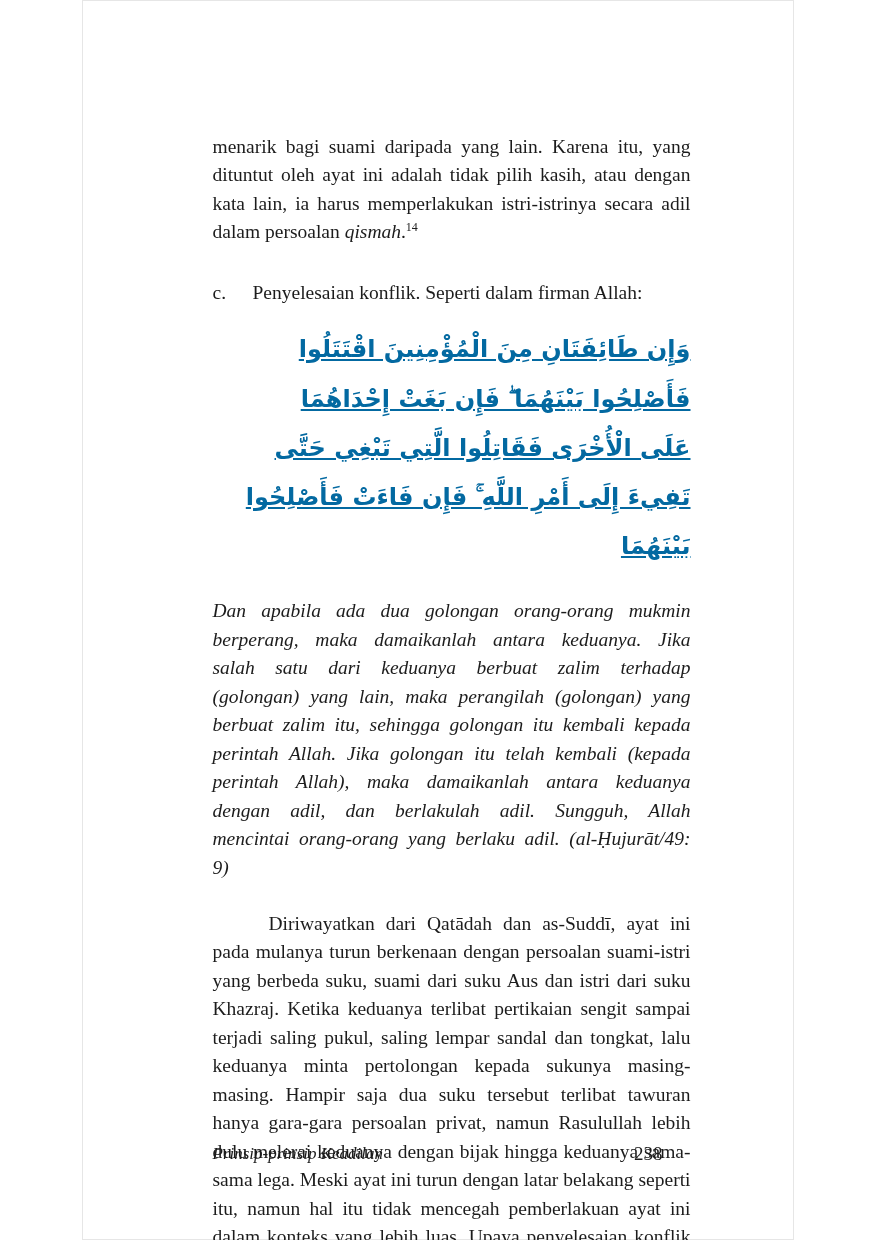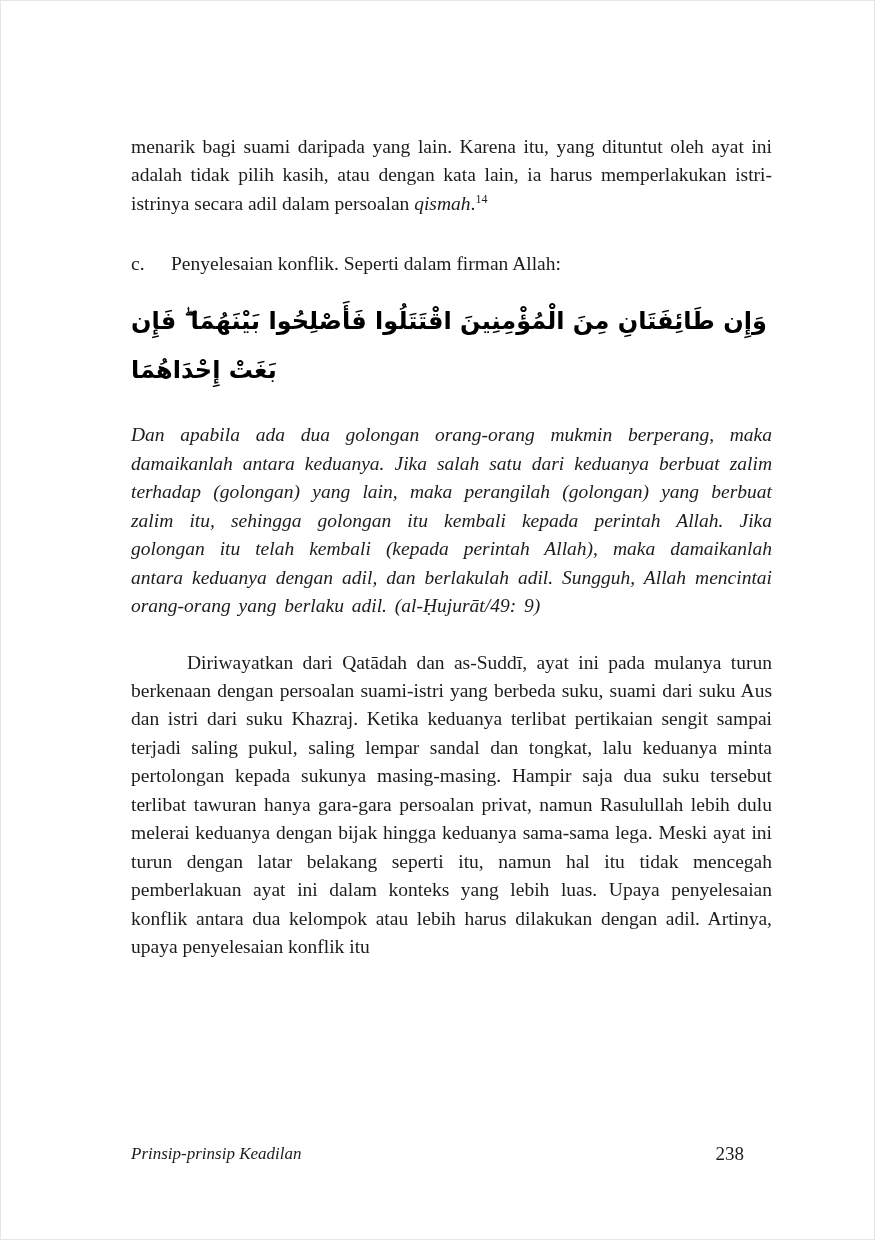--- a/index.html
+++ b/index.html
@@ -2,21 +2,21 @@
 <html><head>
 <meta charset="utf-8">
 <style>
   html, body {
     margin: 0;
     padding: 0;
     background: #ffffff;
   }
   .page {
     position: relative;
-    width: 875px;
+    width: 712px;
     height: 1240px;
     margin: 0 auto;
     background: #ffffff;
     box-sizing: border-box;
     padding: 132px 102px 0 130px;
     font-family: "Liberation Serif", serif;
     color: #1c1c1c;
     border: 1px solid #e6e6e6;
   }
   .body-text {
@@ -41,27 +41,28 @@
   }
   .list-label {
     flex: 0 0 40px;
   }
   .list-text {
     flex: 1;
   }
   .arabic-block {
     direction: rtl;
     unicode-bidi: embed;
-    text-align: left;
+    text-align: right;
     font-family: "DejaVu Sans", sans-serif;
     font-weight: bold;
     font-size: 24px;
     line-height: 2.05;
     margin: 18px 0 16px 0;
-    color: #000000;
+    color: #0369a1;
+    text-decoration: underline;
   }
   .arabic-line {
     display: block;
   }
   .translation {
     font-style: italic;
     font-size: 19.5px;
     line-height: 1.46;
     text-align: justify;
     word-spacing: 3px;
@@ -97,20 +98,21 @@
     <span>menarik bagi suami daripada yang lain. Karena itu, yang dituntut oleh ayat ini adalah tidak pilih kasih, atau dengan kata lain, ia harus memperlakukan istri-istrinya secara adil dalam persoalan </span><span class="term-italic">qismah</span><span>.</span><sup class="footnote">14</sup>
   </p>
 
   <div class="list-row">
     <span class="list-label">c.</span>
     <span class="list-text">Penyelesaian konflik. Seperti dalam firman Allah:</span>
   </div>
 
   <div class="arabic-block">
     <span class="arabic-line">وَإِن طَائِفَتَانِ مِنَ الْمُؤْمِنِينَ اقْتَتَلُوا فَأَصْلِحُوا بَيْنَهُمَا ۖ فَإِن بَغَتْ إِحْدَاهُمَا</span>
+    <span class="arabic-line">عَلَى الْأُخْرَى فَقَاتِلُوا الَّتِي تَبْغِي حَتَّى تَفِيءَ إِلَى أَمْرِ اللَّهِ ۚ فَإِن فَاءَتْ فَأَصْلِحُوا بَيْنَهُمَا</span>
   </div>
 
   <p class="translation">Dan apabila ada dua golongan orang-orang mukmin berperang, maka damaikanlah antara keduanya. Jika salah satu dari keduanya berbuat zalim terhadap (golongan) yang lain, maka perangilah (golongan) yang berbuat zalim itu, sehingga golongan itu kembali kepada perintah Allah. Jika golongan itu telah kembali (kepada perintah Allah), maka damaikanlah antara keduanya dengan adil, dan berlakulah adil. Sungguh, Allah mencintai orang-orang yang berlaku adil. (al-Ḥujurāt/49: 9)</p>
 
   <p class="body-text narrative">Diriwayatkan dari Qatādah dan as-Suddī, ayat ini pada mulanya turun berkenaan dengan persoalan suami-istri yang berbeda suku, suami dari suku Aus dan istri dari suku Khazraj. Ketika keduanya terlibat pertikaian sengit sampai terjadi saling pukul, saling lempar sandal dan tongkat, lalu keduanya minta pertolongan kepada sukunya masing-masing. Hampir saja dua suku tersebut terlibat tawuran hanya gara-gara persoalan privat, namun Rasulullah lebih dulu melerai keduanya dengan bijak hingga keduanya sama-sama lega. Meski ayat ini turun dengan latar belakang seperti itu, namun hal itu tidak mencegah pemberlakuan ayat ini dalam konteks yang lebih luas. Upaya penyelesaian konflik antara dua kelompok atau lebih harus dilakukan dengan adil. Artinya, upaya penyelesaian konflik itu</p>
 
   <div class="footer">
     <span class="footer-title">Prinsip-prinsip Keadilan</span>
     <span class="page-number">238</span>
   </div>

